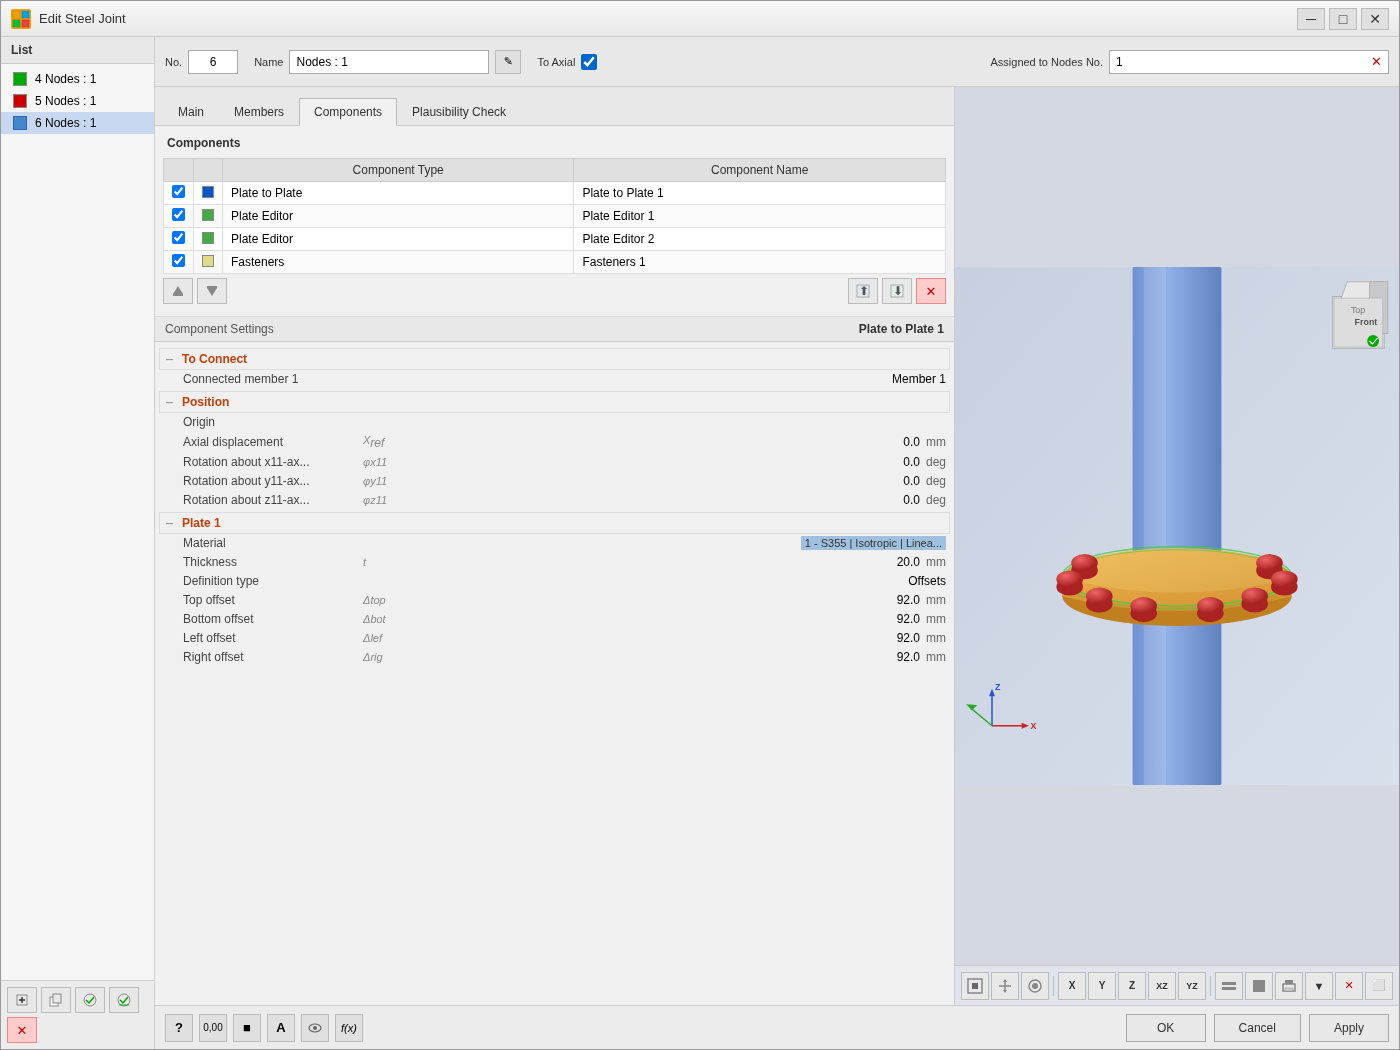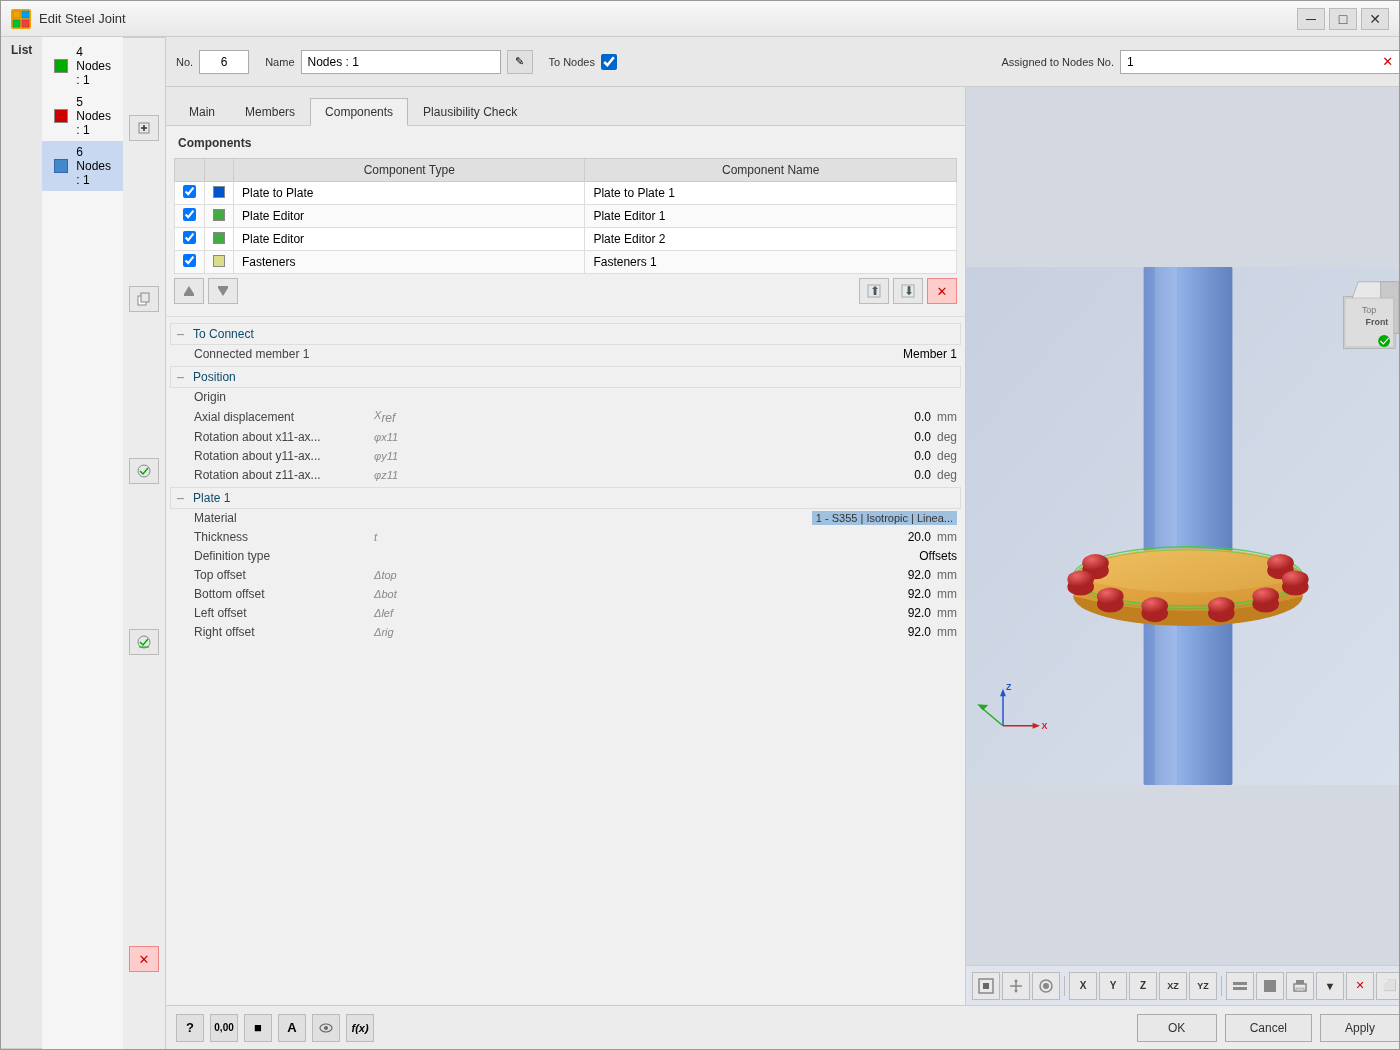--- a/index.html
+++ b/index.html
@@ -9,21 +9,21 @@
     .titlebar { background: linear-gradient(to bottom, #f8f8f8, #e8e8e8); border-bottom: 1px solid #ccc; padding: 6px 10px; display: flex; align-items: center; justify-content: space-between; height: 36px; }
     .titlebar-left { display: flex; align-items: center; gap: 8px; }
     .titlebar-icon { width: 20px; height: 20px; background: #f0a000; border-radius: 2px; display: flex; align-items: center; justify-content: center; color: white; font-size: 10px; font-weight: bold; }
     .titlebar-title { font-size: 13px; color: #333; }
     .titlebar-controls { display: flex; gap: 4px; }
     .titlebar-btn { width: 28px; height: 22px; background: #e0e0e0; border: 1px solid #bbb; cursor: pointer; display: flex; align-items: center; justify-content: center; font-size: 14px; color: #333; }
 
     .main-content { display: flex; flex: 1; overflow: hidden; }
 
     
-    .left-panel { width: 295px; background: #f5f5f5; border-right: 1px solid #ccc; display: flex; flex-direction: row; }
+    .left-panel { width: 295px; background: #f5f5f5; border-right: 1px solid #ccc; display: flex; flex-direction: column; }
     .list-header { background: #e8e8e8; padding: 6px 10px; font-weight: bold; border-bottom: 1px solid #ccc; color: #333; }
     .list-items { flex: 1; padding: 4px 0; }
     .list-item { padding: 4px 12px; display: flex; align-items: center; gap: 8px; cursor: pointer; }
     .list-item.selected { background: #c8d8f0; }
     .list-item-color { width: 14px; height: 14px; border: 1px solid #888; flex-shrink: 0; }
     .left-panel-toolbar { border-top: 1px solid #ccc; padding: 6px; display: flex; gap: 4px; align-items: center; background: #ececec; flex-wrap: wrap; }
     .toolbar-btn { width: 30px; height: 26px; background: #e8e8e8; border: 1px solid #bbb; cursor: pointer; display: flex; align-items: center; justify-content: center; font-size: 13px; color: #444; }
     .toolbar-btn.red { background: #ffcccc; border-color: #e88; color: #c00; }
     .spacer { flex: 1; }
 
@@ -68,21 +68,21 @@
     
     .comp-settings { flex: 1; overflow-y: auto; padding: 0; }
     .comp-settings-header { background: #e8e8e8; padding: 5px 10px; display: flex; justify-content: space-between; border-bottom: 1px solid #ccc; font-weight: bold; color: #333; }
     .comp-settings-title { font-weight: normal; color: #555; }
     .comp-settings-name { font-weight: bold; }
 
     .settings-tree { padding: 4px; }
     .tree-group { margin: 2px 0; }
     .tree-group-header { display: flex; align-items: center; gap: 4px; padding: 3px 6px; background: #f0f0f0; cursor: pointer; border: 1px solid #ddd; }
     .collapse-icon { font-size: 10px; color: #666; width: 12px; }
-    .group-label { font-weight: normal; color: #0c4a6e; }
+    .group-label { font-weight: bold; color: #c2410c; }
     .tree-row { display: flex; align-items: center; padding: 2px 4px 2px 24px; border-bottom: 1px solid #f0f0f0; }
     .tree-row-label { flex: 0 0 180px; color: #444; padding-right: 8px; }
     .tree-row-param { flex: 0 0 60px; color: #888; font-style: italic; font-size: 11px; }
     .tree-row-value { flex: 1; display: flex; align-items: center; justify-content: flex-end; gap: 6px; }
     .tree-row-value .val { color: #000; }
     .tree-row-value .unit { color: #666; }
     .tree-row-value .text-val { color: #000; text-align: right; overflow: hidden; text-overflow: ellipsis; white-space: nowrap; max-width: 200px; }
     .material-badge { background: #a0c0e0; padding: 1px 4px; font-size: 11px; color: #333; white-space: nowrap; overflow: hidden; text-overflow: ellipsis; max-width: 200px; }
 
     
@@ -92,21 +92,21 @@
 
     
     .view-3d { flex: 1; background: #d4d8e0; display: flex; flex-direction: column; position: relative; }
     .view-3d-content { flex: 1; position: relative; overflow: hidden; }
     .view-toolbar { display: flex; align-items: center; background: #e0e4ec; border-top: 1px solid #ccc; padding: 4px 6px; gap: 2px; height: 40px; }
     .view-toolbar-btn { width: 28px; height: 28px; background: #e8e8e8; border: 1px solid #bbb; cursor: pointer; display: flex; align-items: center; justify-content: center; font-size: 11px; color: #333; }
     .view-toolbar-sep { width: 1px; height: 20px; background: #bbb; margin: 0 2px; }
 
     
     .bottom-bar { background: #ececec; border-top: 1px solid #ccc; padding: 6px 10px; display: flex; align-items: center; gap: 6px; height: 44px; }
-    .bottom-icon-btn { width: 28px; height: 28px; background: #e0e0e0; border: 1px solid #bbb; cursor: pointer; display: flex; align-items: center; justify-content: center; font-size: 13px; font-weight: bold; }
+    .bottom-icon-btn { width: 28px; height: 28px; background: #e0e0e0; border: 1px solid #bbb; cursor: pointer; display: flex; align-items: center; justify-content: center; font-size: 13px; }
     .dialog-buttons { margin-left: auto; display: flex; gap: 8px; }
     .dialog-btn { padding: 6px 24px; background: #e8e8e8; border: 1px solid #aaa; cursor: pointer; font-size: 12px; color: #333; min-width: 80px; }
     .dialog-btn.primary { background: #e8e8e8; }
 
     
     .scene-svg { width: 100%; height: 100%; }
   </style>
 </head>
 <body>
 
@@ -191,21 +191,21 @@
           </div>
         </div>
         <div class="field-group">
           <span class="field-label">Name</span>
           <div class="field-input medium" style="display:flex;align-items:center;">
             <span>Nodes : 1</span>
           </div>
           <button class="edit-btn">✎</button>
         </div>
         <div class="field-group">
-          <span class="field-label">To Nodes</span>
+          <span class="field-label">To Axial</span>
           <input type="checkbox" class="checkbox-blue" checked="" style="">
         </div>
         <div class="field-group" style="margin-left:auto;">
           <span class="field-label">Assigned to Nodes No.</span>
           <div class="field-input" style="width:280px;display:flex;align-items:center;justify-content:space-between;">
             <span>1</span>
             <button class="clear-btn" style="font-size:13px;">✕</button>
           </div>
         </div>
       </div>
@@ -287,20 +287,24 @@
                       <rect x="1" y="1" width="12" height="12" fill="#e0f0e8" stroke="#aaa"></rect>
                       <text x="3" y="11" font-size="8" fill="#555">⬇</text>
                     </svg>
                 </button>
                 <button class="toolbar-btn red" title="Delete">✕</button>
               </div>
             </div>
           </div>
 
           <div class="comp-settings">
+            <div class="comp-settings-header">
+              <span class="comp-settings-title">Component Settings</span>
+              <span class="comp-settings-name">Plate to Plate 1</span>
+            </div>
 
             <div class="settings-tree">
 
               <div class="tree-group">
                 <div class="tree-group-header">
                   <span class="collapse-icon">─</span>
                   <span class="group-label">To Connect</span>
                 </div>
                 <div class="tree-row">
                   <span class="tree-row-label">Connected member 1</span>

